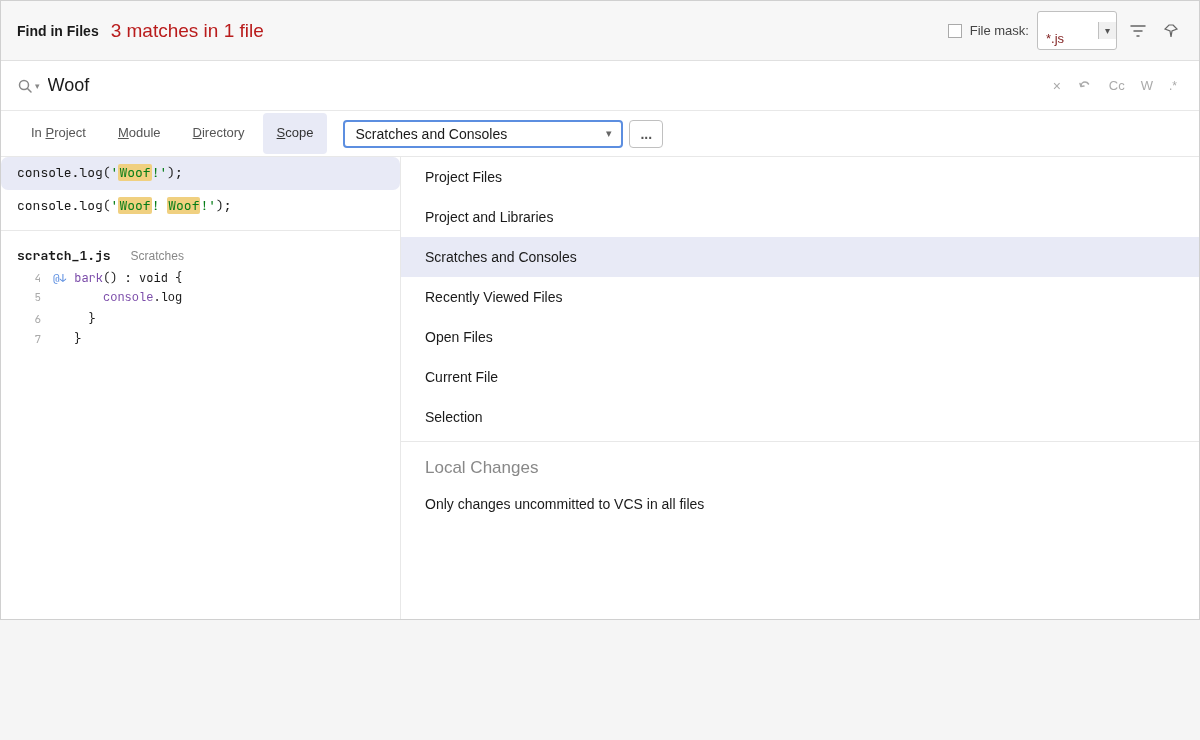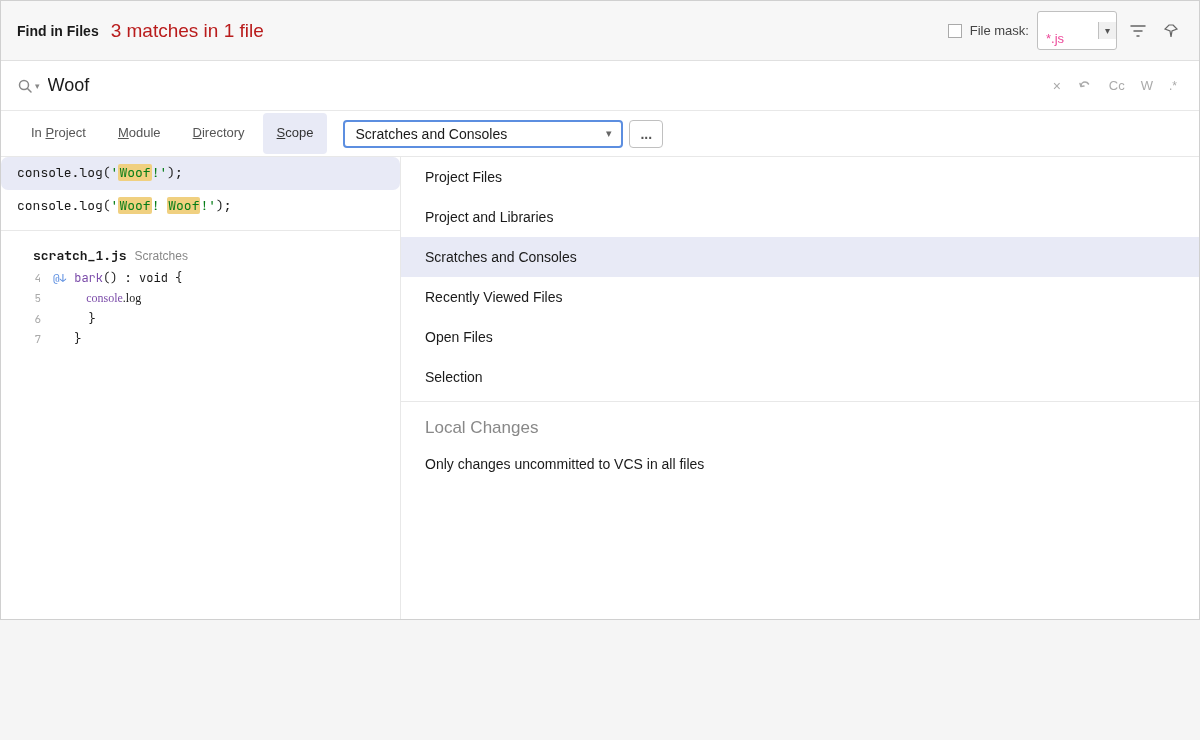--- a/index.html
+++ b/index.html
@@ -73,21 +73,21 @@
       background: white;
       overflow: hidden;
     }
 
     .file-mask-input {
       border: none;
       outline: none;
       font-size: 13px;
       padding: 3px 8px;
       width: 60px;
-      color: #ec4899;
+      color: #7f1d1d;
       background: transparent;
       margin-top: 16px;
     }
 
     .file-mask-dropdown-btn {
       border: none;
       background: #f0f0f0;
       border-left: 1px solid #c0c0c0;
       padding: 3px 6px;
       cursor: pointer;
@@ -277,24 +277,24 @@
     .code-string { color: #067d17; }
     .code-normal { color: #1a1a1a; }
 
     .results-divider {
       height: 1px;
       background: #e8e8e8;
       margin: 8px 0;
     }
 
     .file-info {
-      padding: 8px 32px 4px;
+      padding: 8px 16px 4px;
       display: flex;
       align-items: baseline;
-      gap: 8px;
+      gap: 20px;
     }
 
     .file-name {
       font-size: 13px;
       font-weight: 600;
       color: #1a1a1a;
       font-family: 'JetBrains Mono', 'Courier New', monospace;
     }
 
     .file-location {
@@ -471,21 +471,21 @@
           <div class="code-line">
             <span class="line-num">4</span>
             <span class="line-icon">@↓</span>
             <span style="font-family:'JetBrains Mono','Courier New',monospace; font-size:12px;">
               <span class="code-keyword">bark</span><span class="code-normal">() : </span><span class="code-void">void</span><span class="code-normal"> {</span>
             </span>
           </div>
           <div class="code-line">
             <span class="line-num">5</span>
             <span class="line-icon" style="visibility:hidden;">@↓</span>
-            <span style="font-family:Liberation Serif, serif; font-size:12px;">
+            <span style="font-family:Liberation Mono, monospace; font-size:12px;">
               &nbsp;&nbsp;&nbsp;&nbsp;<span class="code-keyword" style="color:#7c4daa;">console</span><span class="code-normal">.log</span>
             </span>
           </div>
           <div class="code-line">
             <span class="line-num">6</span>
             <span class="line-icon" style="visibility:hidden;">@↓</span>
             <span style="font-family:'JetBrains Mono','Courier New',monospace; font-size:12px;">
               &nbsp;&nbsp;<span class="code-normal">}</span>
             </span>
           </div>
@@ -513,20 +513,23 @@
         <div class="dropdown-item selected">
           <span>Scratches and Consoles</span>
         </div>
         <div class="dropdown-item">
           <span>Recently Viewed Files</span>
         </div>
         <div class="dropdown-item">
           <span>Open Files</span>
         </div>
         <div class="dropdown-item">
+          <span>Current File</span>
+        </div>
+        <div class="dropdown-item">
           <span>Selection</span>
         </div>
 
         <div class="dropdown-divider"></div>
 
         <div class="dropdown-section-label">Local Changes</div>
 
         <div class="dropdown-item">
           <span>Only changes uncommitted to VCS in all files</span>
         </div>

